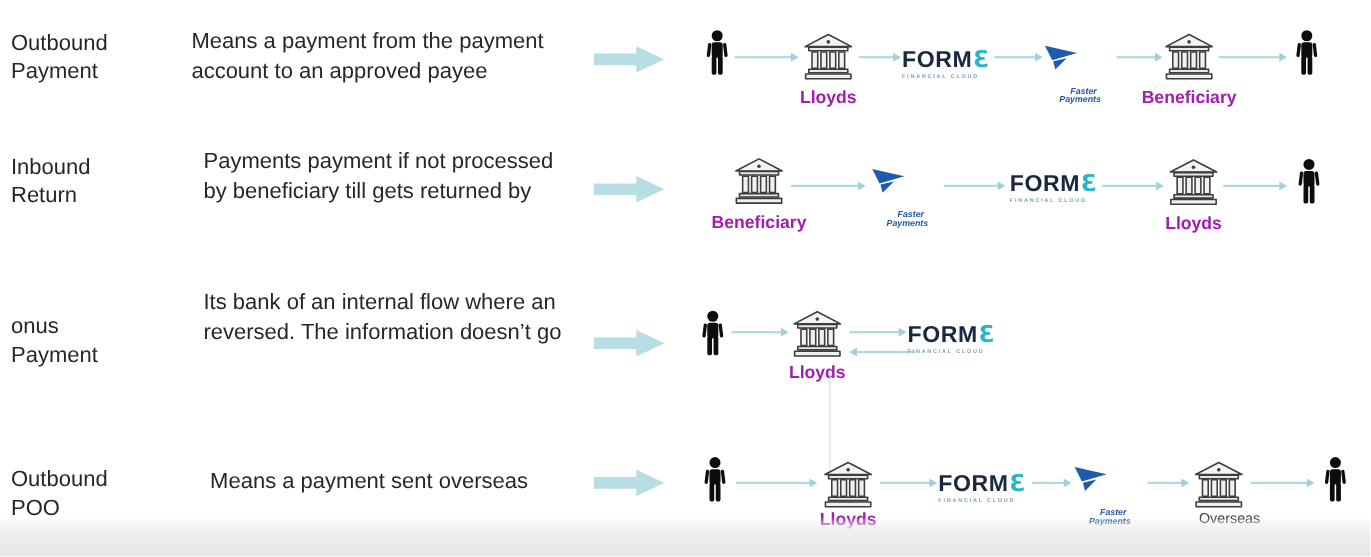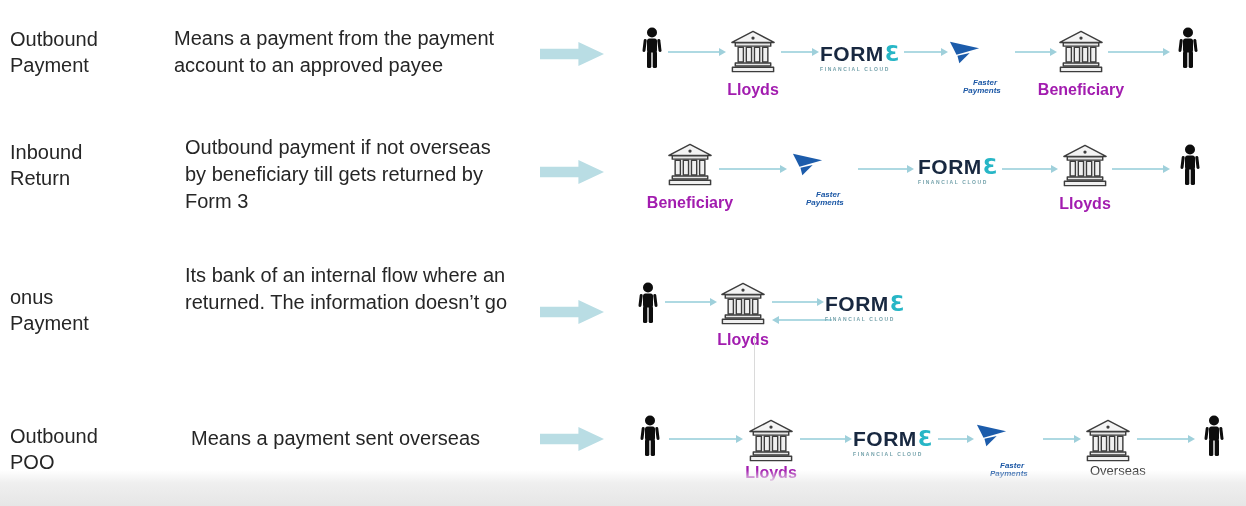--- a/index.html
+++ b/index.html
@@ -127,23 +127,22 @@
   </svg>
 </div>
   </div>
 
   <div>
     <div class="row-title" style="left:10px;top:139px;">
       <div>Inbound</div>
       <div>Return</div>
     </div>
     <div class="row-desc" style="left:185px;top:134px;">
-      <div>Outbound payment if not overseas</div>
+      <div>Payments payment if not processed</div>
       <div>by beneficiary till gets returned by</div>
-      <div>Form 3</div>
     </div>
     <div class="big-arrow" style="left:540px;top:160px;"></div>
 
     <div class="icon-bank" style="left:690px;top:142px;">
   <svg viewBox="0 0 48 46" width="46" height="46">
     <g stroke="#3d3d3d" stroke-width="1.5" stroke-linejoin="round">
       <polygon points="24,1.5 46,13 2,13" fill="#f4f4f4"></polygon>
       <rect x="5.5" y="13.5" width="37" height="3.4" fill="#e7e7e7"></rect>
       <rect x="8.5" y="18" width="5.5" height="15.5" fill="#f0f0f0"></rect>
       <rect x="17" y="18" width="5.5" height="15.5" fill="#f0f0f0"></rect>
@@ -208,21 +207,21 @@
 </div>
   </div>
 
   <div>
     <div class="row-title" style="left:10px;top:284px;">
       <div>onus</div>
       <div>Payment</div>
     </div>
     <div class="row-desc" style="left:185px;top:262px;">
       <div>Its bank of an internal flow where an</div>
-      <div>returned. The information doesn’t go</div>
+      <div>reversed. The information doesn’t go</div>
     </div>
     <div class="big-arrow" style="left:540px;top:300px;"></div>
 
     <div class="icon-person" style="left:648px;top:282px;">
   <svg viewBox="0 0 26 52" width="26" height="52">
     <g fill="#0d0d0d">
       <circle cx="13" cy="5.5" r="5"></circle>
       <rect x="8" y="11.5" width="10" height="14" rx="2.5"></rect>
       <rect x="4.9" y="12" width="3" height="13" rx="1.5" transform="rotate(7 6.4 12)"></rect>
       <rect x="18.1" y="12" width="3" height="13" rx="1.5" transform="rotate(-7 19.6 12)"></rect>

